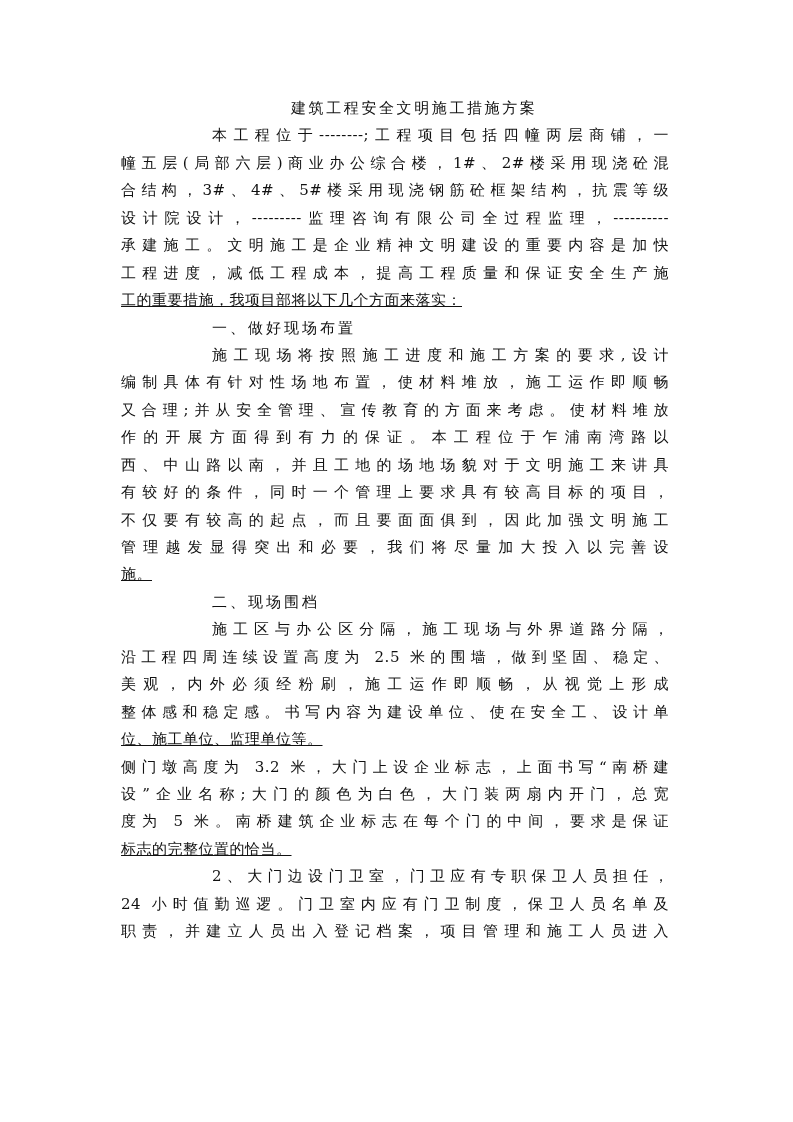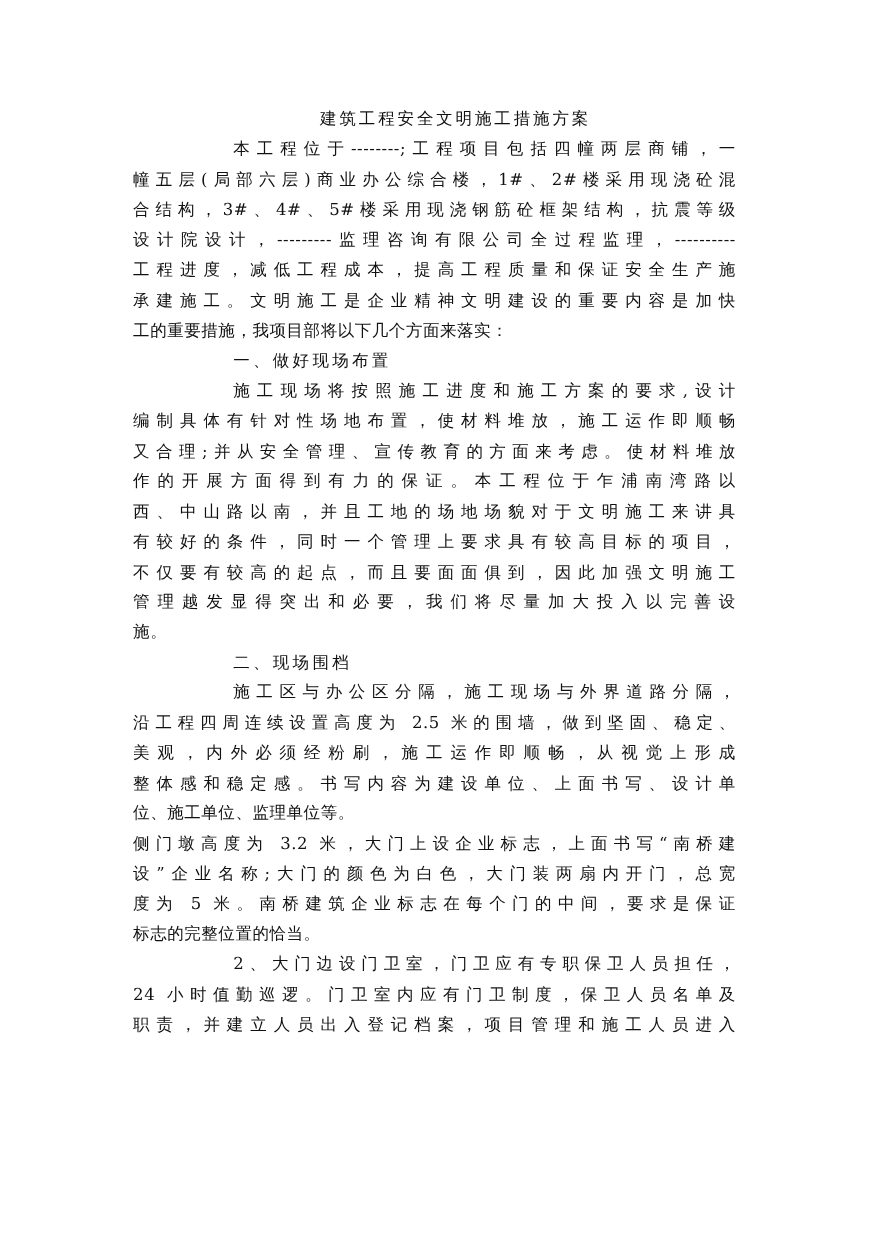--- a/index.html
+++ b/index.html
@@ -32,20 +32,21 @@
     height: 27.45px;
     line-height: 27.45px;
     font-size: 15px;
     white-space: nowrap;
     text-align: justify;
     text-align-last: justify;
     letter-spacing: 0.5px;
   }
   .line.last {
     text-align-last: left;
+    text-decoration: underline;
   }
   .line.title {
     text-align: left;
     text-align-last: left;
     padding-left: 170px;
     letter-spacing: 2.6px;
   }
   .line.indent {
     padding-left: 91px;
   }
@@ -62,22 +63,22 @@
 <div class="page">
   <div class="content">
 
     <div class="line title">建筑工程安全文明施工措施方案</div>
 
     <div>
       <div class="line indent">本工程位于--------;工程项目包括四幢两层商铺，一</div>
       <div class="line">幢五层(局部六层)商业办公综合楼，1#、2#楼采用现浇砼混</div>
       <div class="line">合结构，3#、4#、5#楼采用现浇钢筋砼框架结构，抗震等级</div>
       <div class="line">设计院设计，---------监理咨询有限公司全过程监理，----------</div>
+      <div class="line">承建施工。文明施工是企业精神文明建设的重要内容是加快</div>
       <div class="line">工程进度，减低工程成本，提高工程质量和保证安全生产施</div>
-      <div class="line">承建施工。文明施工是企业精神文明建设的重要内容是加快</div>
       <div class="line last">工的重要措施，我项目部将以下几个方面来落实：</div>
     </div>
 
     <div class="line heading">一、做好现场布置</div>
 
     <div>
       <div class="line indent">施工现场将按照施工进度和施工方案的要求,设计</div>
       <div class="line">编制具体有针对性场地布置，使材料堆放，施工运作即顺畅</div>
       <div class="line">又合理;并从安全管理、宣传教育的方面来考虑。使材料堆放</div>
       <div class="line">作的开展方面得到有力的保证。本工程位于乍浦南湾路以</div>
@@ -87,21 +88,21 @@
       <div class="line">管理越发显得突出和必要，我们将尽量加大投入以完善设</div>
       <div class="line last">施。</div>
     </div>
 
     <div class="line heading">二、现场围档</div>
 
     <div>
       <div class="line indent">施工区与办公区分隔，施工现场与外界道路分隔，</div>
       <div class="line">沿工程四周连续设置高度为 2.5 米的围墙，做到坚固、稳定、</div>
       <div class="line">美观，内外必须经粉刷，施工运作即顺畅，从视觉上形成</div>
-      <div class="line">整体感和稳定感。书写内容为建设单位、上面书写、设计单</div>
+      <div class="line">整体感和稳定感。书写内容为建设单位、使在安全工、设计单</div>
       <div class="line last">位、施工单位、监理单位等。</div>
     </div>
 
 
     <div>
       <div class="line">侧门墩高度为 3.2 米，大门上设企业标志，上面书写“南桥建</div>
       <div class="line">设”企业名称;大门的颜色为白色，大门装两扇内开门，总宽</div>
       <div class="line">度为 5 米。南桥建筑企业标志在每个门的中间，要求是保证</div>
       <div class="line last">标志的完整位置的恰当。</div>
     </div>

